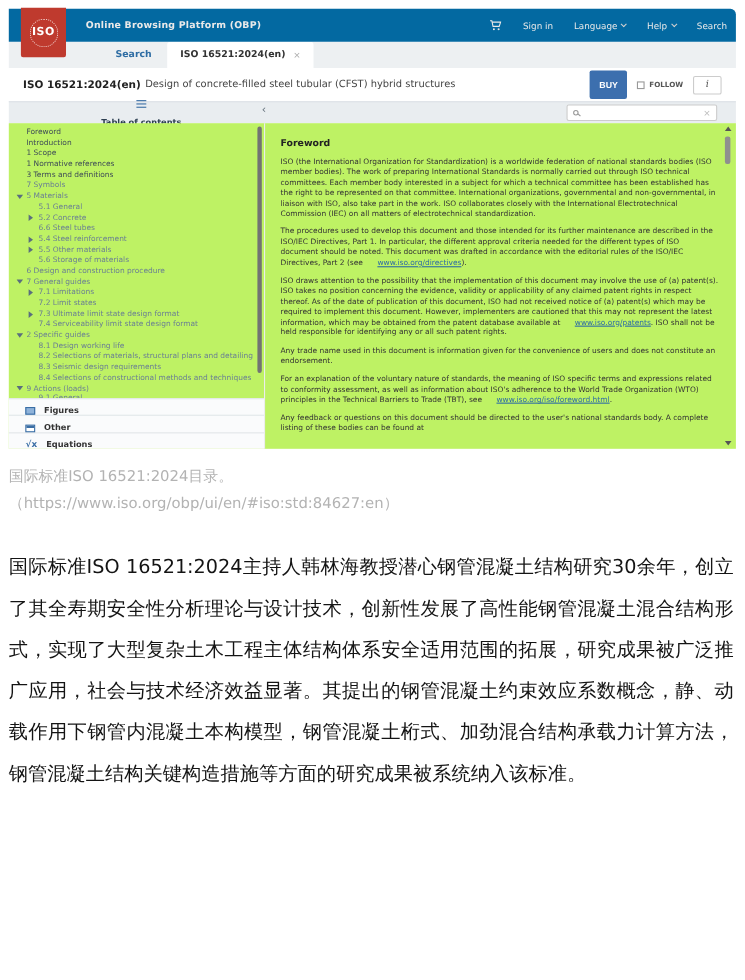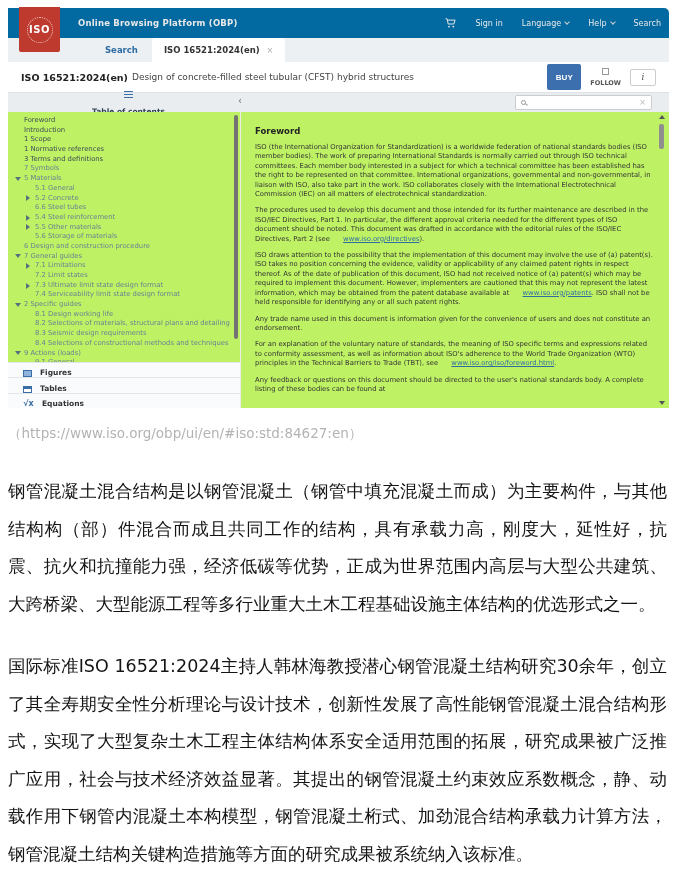--- a/index.html
+++ b/index.html
@@ -28,21 +28,21 @@
   .active-tab { background:#fff; padding:0 12px; display:flex; align-items:center; gap:7px;
                 font-size:8.5px; font-weight:bold; color:#333; border-radius:3px 3px 0 0; cursor:pointer; }
   .tab-close { color:#aaa; font-size:8px; font-weight:normal; cursor:pointer; }
 
   .titlerow { background:#fff; height:30px; display:flex; align-items:center; padding:0 13px; }
   .doc-code { font-weight:bold; font-size:9.5px; color:#222; }
   .doc-ttl { font-size:9px; color:#444; margin-left:4px;text-align:right; }
   .title-actions { margin-left:auto; display:flex; align-items:center; gap:9px;padding-left:32px; }
   .buy { width:34px; height:26px; background:#3c6fae; color:#fff; font-size:8px; font-weight:bold;
          border:none; border-radius:2px; cursor:pointer; }
-  .follow { display:flex; align-items:center; gap:4px; font-size:6.5px; font-weight:bold; color:#555; cursor:pointer;flex-direction:column; }
+  .follow { display:flex; align-items:center; gap:4px; font-size:6.5px; font-weight:bold; color:#555; cursor:pointer; }
   .cb { width:7px; height:7px; border:1px solid #999; background:#fff; display:inline-block; }
   .info { width:26px; height:17px; background:#fff; border:1px solid #ccc; border-radius:2px;
           font-style:italic; font-family:"DejaVu Serif", serif; font-size:9px; color:#555; cursor:pointer; }
 
   .toolbar { height:20px; background:#e9edf0; border-top:1px solid #dde2e6; position:relative;
              display:flex; align-items:center; }
   .toc-head { width:226px; display:flex; align-items:center; gap:7px; padding-left:15px;
               font-size:7.5px; font-weight:bold; color:#2c3e50;flex-direction:column; }
   .ham { display:inline-block; }
   .ham i { display:block; width:9px; height:1.6px; background:#3a6ea5; margin:1.4px 0; }
@@ -296,21 +296,21 @@
             </div>
           </div>
         <div class="side-scroll"></div>
         <div class="side-footer" id="side-footer">
             <div class="sf-row">
               <span class="sf-ic ic-figures"></span>
               <span>Figures</span>
             </div>
             <div class="sf-row">
               <span class="sf-ic ic-tables"></span>
-              <span>Tables</span>
+              <span>Other</span>
             </div>
             <div class="sf-row">
               <span class="sf-ic ic-equations">√x</span>
               <span>Equations</span>
             </div>
           </div>
       </div>
 
       <div class="content">
         <h2>Foreword</h2>
@@ -327,21 +327,21 @@
 
       <div class="vscroll">
         <div class="up-tri"></div>
         <div class="vthumb"></div>
         <div class="dn-tri"></div>
       </div>
     </div>
   </div>
 
   <div class="caption">
+    <div>国际标准ISO 16521:2024目录。</div>
     <div>（https://www.iso.org/obp/ui/en/#iso:std:84627:en）</div>
   </div>
 
   <div class="article" id="article">
-      <p>钢管混凝土混合结构是以钢管混凝土（钢管中填充混凝土而成）为主要构件，与其他结构构（部）件混合而成且共同工作的结构，具有承载力高，刚度大，延性好，抗震、抗火和抗撞能力强，经济低碳等优势，正成为世界范围内高层与大型公共建筑、大跨桥梁、大型能源工程等多行业重大土木工程基础设施主体结构的优选形式之一。</p>
       <p>国际标准ISO 16521:2024主持人韩林海教授潜心钢管混凝土结构研究30余年，创立了其全寿期安全性分析理论与设计技术，创新性发展了高性能钢管混凝土混合结构形式，实现了大型复杂土木工程主体结构体系安全适用范围的拓展，研究成果被广泛推广应用，社会与技术经济效益显著。其提出的钢管混凝土约束效应系数概念，静、动载作用下钢管内混凝土本构模型，钢管混凝土桁式、加劲混合结构承载力计算方法，钢管混凝土结构关键构造措施等方面的研究成果被系统纳入该标准。</p>
     </div>
 
 </div>
 
 </body></html>

